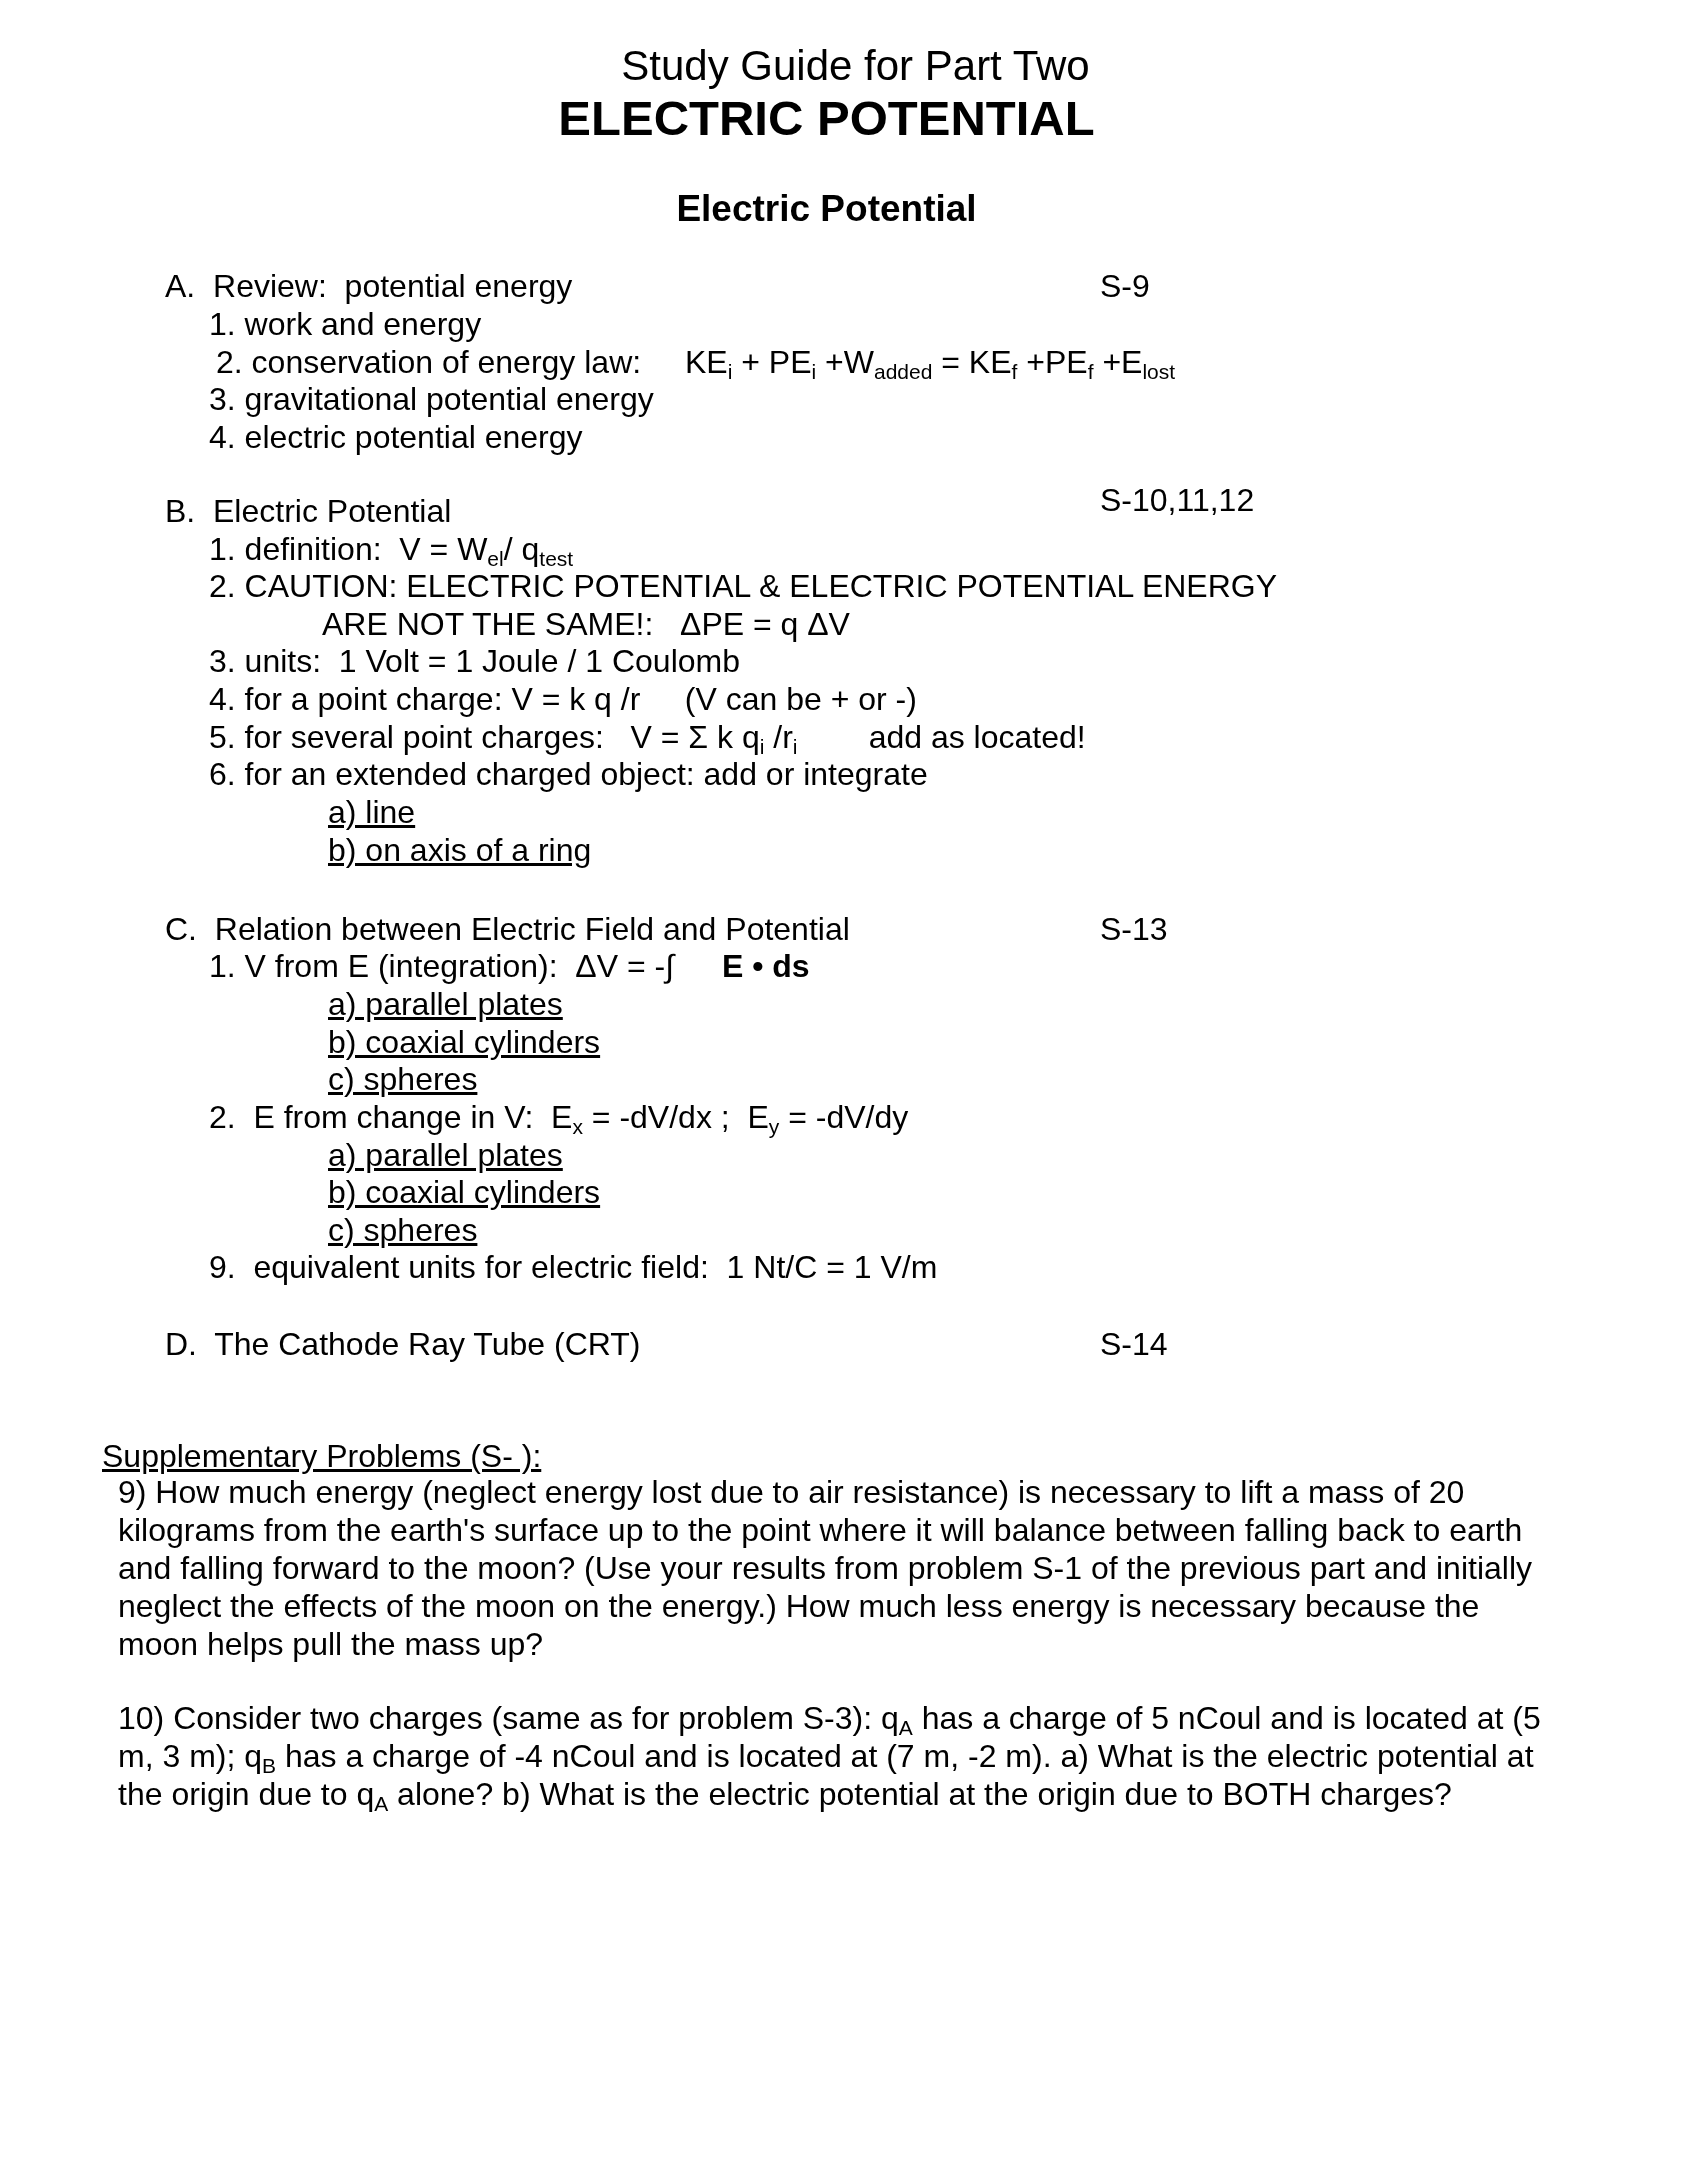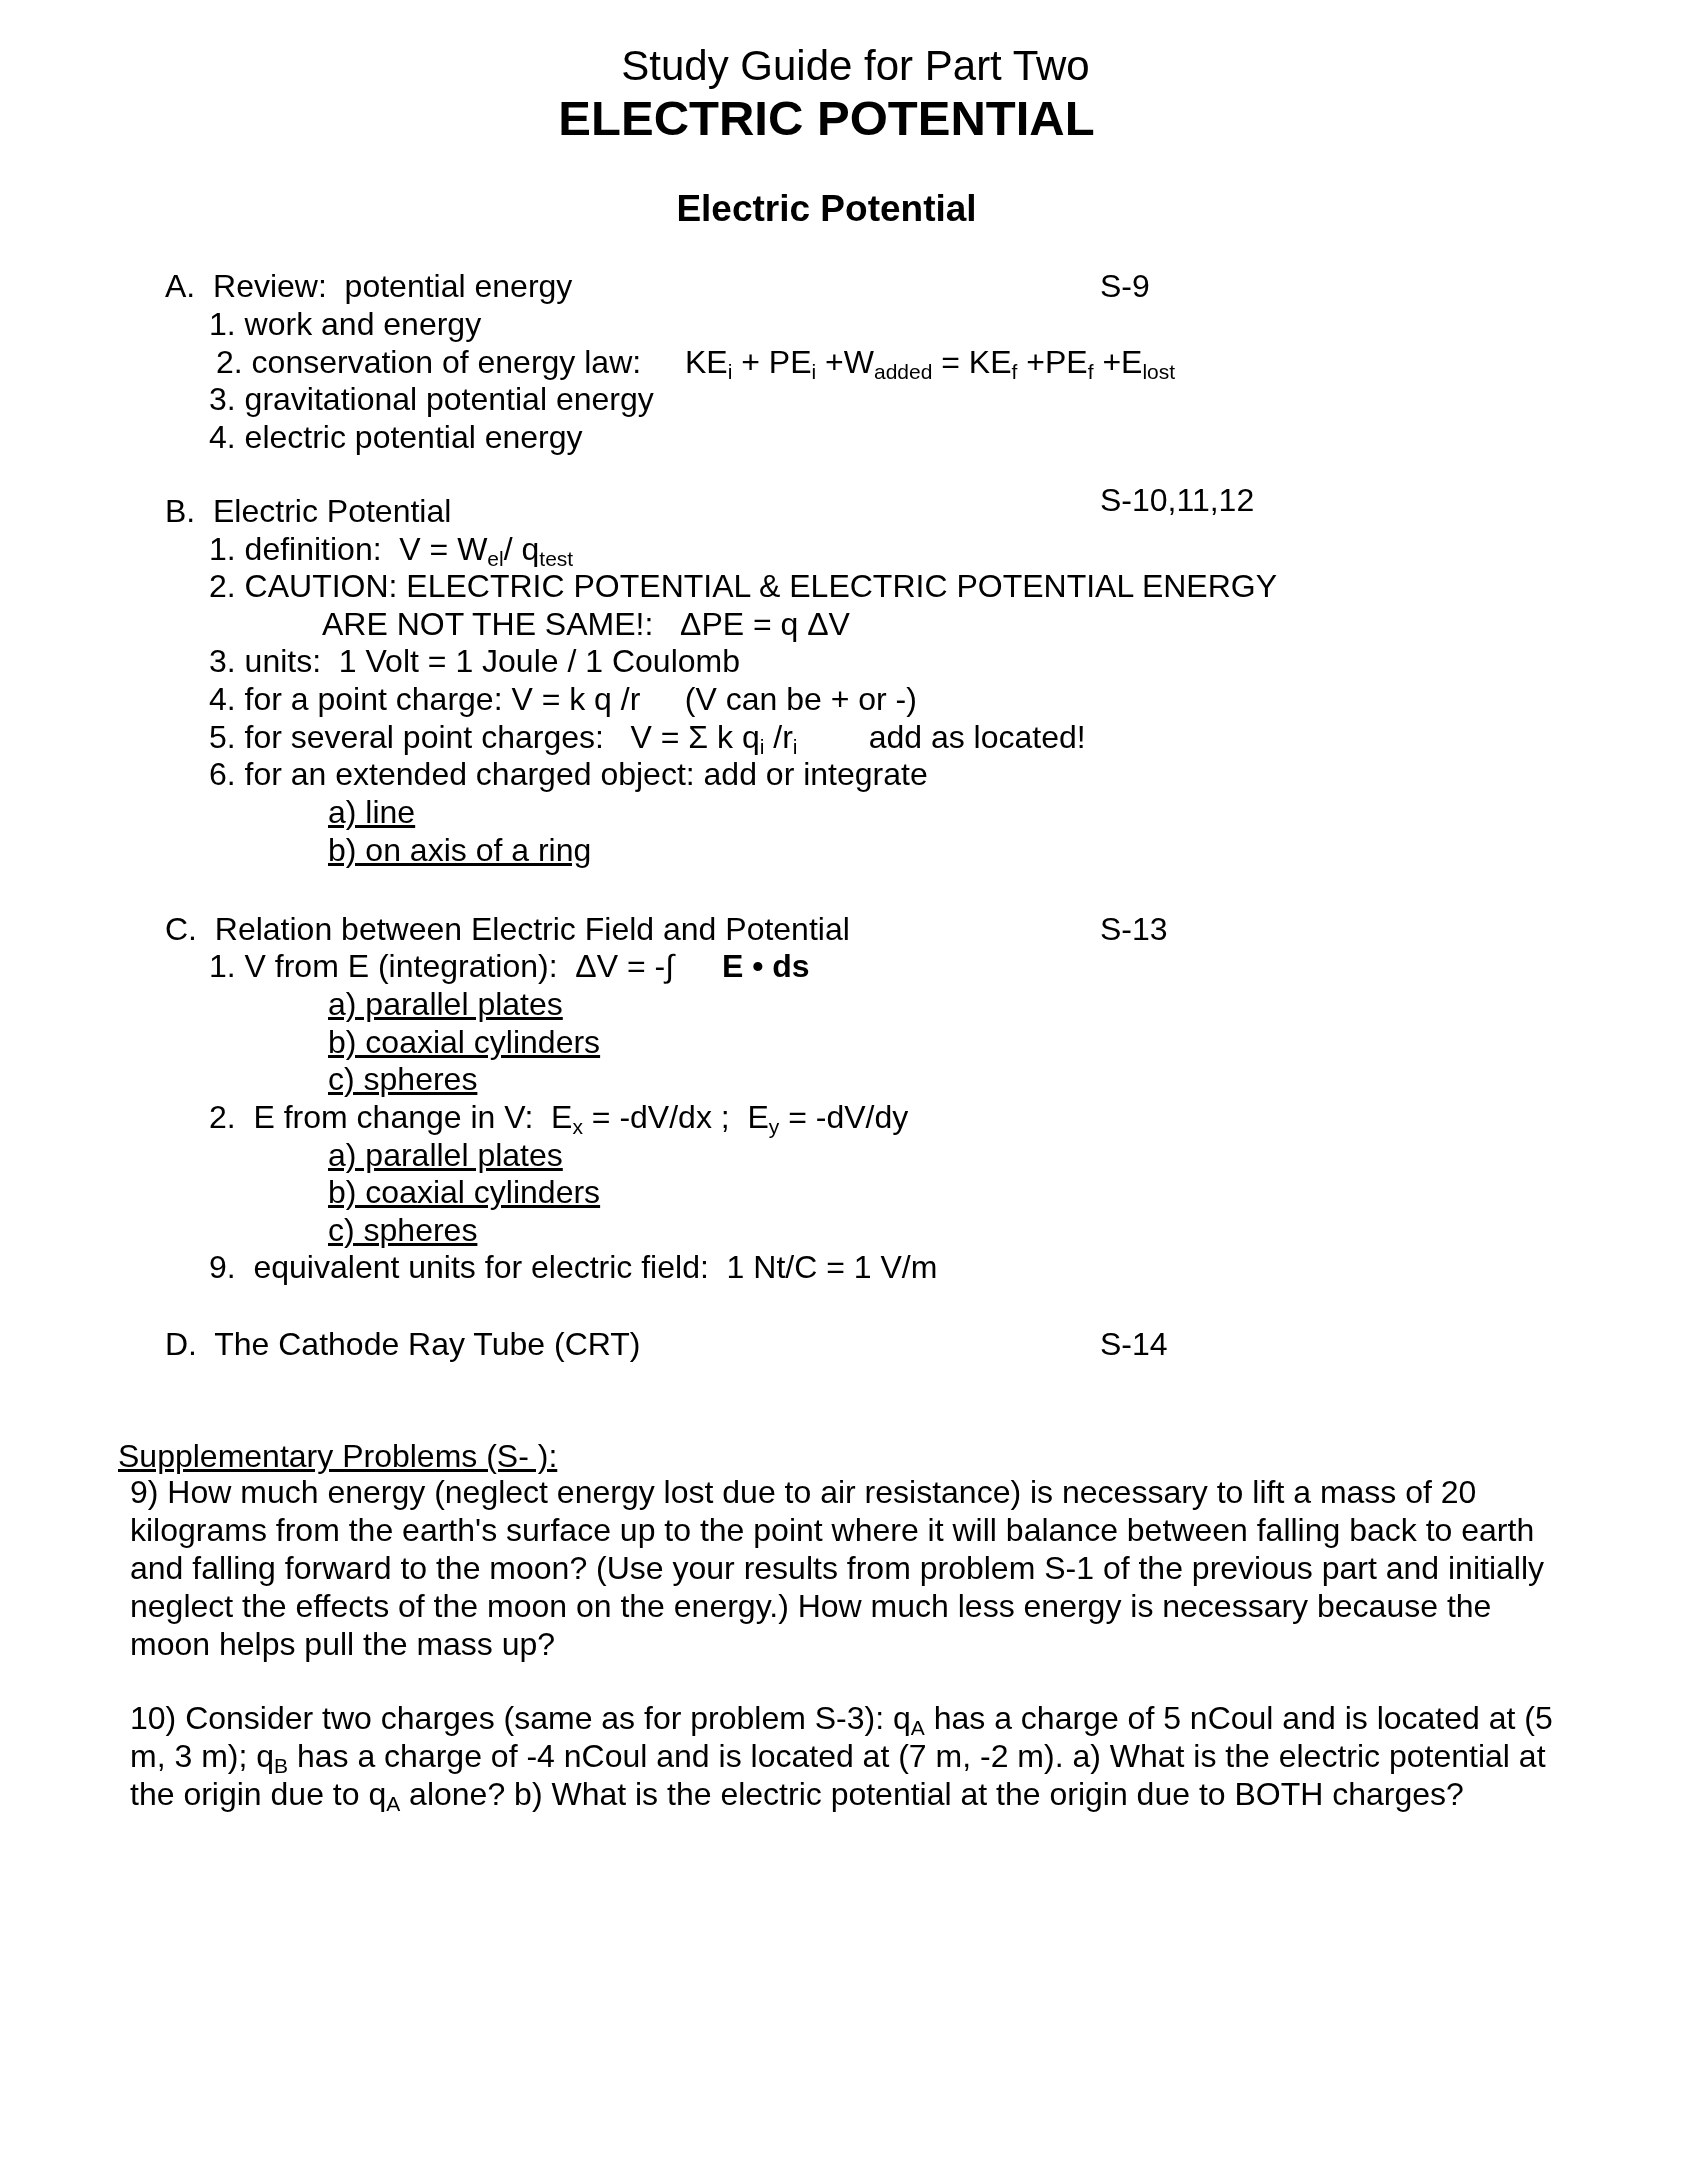--- a/index.html
+++ b/index.html
@@ -10,21 +10,21 @@
   .title2 { left:0; width:1653px; text-align:center; top:94px; font-size:49px; font-weight:bold; }
   .title3 { left:0; width:1653px; text-align:center; top:190px; font-size:37px; font-weight:bold; }
   .t { font-size:32px; }
   .sec { left:165px; }
   .i1 { left:209px; }
   .i1b { left:216px; }
   .i2 { left:328px;text-decoration:underline; }
   .ref { left:1100px; }
   sub { font-size:21px; vertical-align:-6px; line-height:0; }
   .bold { font-weight:bold;margin-left:48px; }
-  .para { left:118px; width:1445px; font-size:32px; line-height:38px; white-space:normal;margin-left:12px; }
+  .para { left:118px; width:1445px; font-size:32px; line-height:38px; white-space:normal; }
   .u { text-decoration:underline; }
 </style>
 </head>
 <body>
 
 <div class="abs title1">Study Guide for Part Two</div>
 <div class="abs title2">ELECTRIC POTENTIAL</div>
 <div class="abs title3">Electric Potential</div>
 
 <div>
@@ -64,17 +64,17 @@
   <div class="abs t i2" style="top:1214px">c) spheres</div>
   <div class="abs t i1" style="top:1251px">9.  equivalent units for electric field:  1 Nt/C = 1 V/m</div>
 </div>
 
 <div>
   <div class="abs t sec" style="top:1328px">D.  The Cathode Ray Tube (CRT)</div>
   <div class="abs t ref" style="top:1328px">S-14</div>
 </div>
 
 <div>
-  <div class="abs t u" style="top:1440px; left:118px">Supplementary Problems (S- ):</div>
+  <div class="abs t u" style="top:1440px; left:102px">Supplementary Problems (S- ):</div>
   <div class="abs para" style="top:1473px">9)  How much energy (neglect energy lost due to air resistance) is necessary to lift a mass of 20 kilograms from the earth's surface up to the point where it will balance between falling back to earth and falling forward to the moon?  (Use your results from problem S-1 of the previous part and initially neglect the effects of the moon on the energy.)   How much less energy is necessary because the moon helps pull the mass up?</div>
   <div class="abs para" style="top:1699px"><span>10)  Consider two charges (same as for problem S-3):  q</span><sub>A</sub><span> has a charge of 5 nCoul and is located at (5 m, 3 m);  q</span><sub>B</sub><span> has a charge of -4 nCoul and is located at (7 m, -2 m).  a) What is the electric potential at the origin due to q</span><sub>A</sub><span> alone?  b) What is the electric potential at the origin due to BOTH charges?</span></div>
 </div>
 
 
 </body></html>

